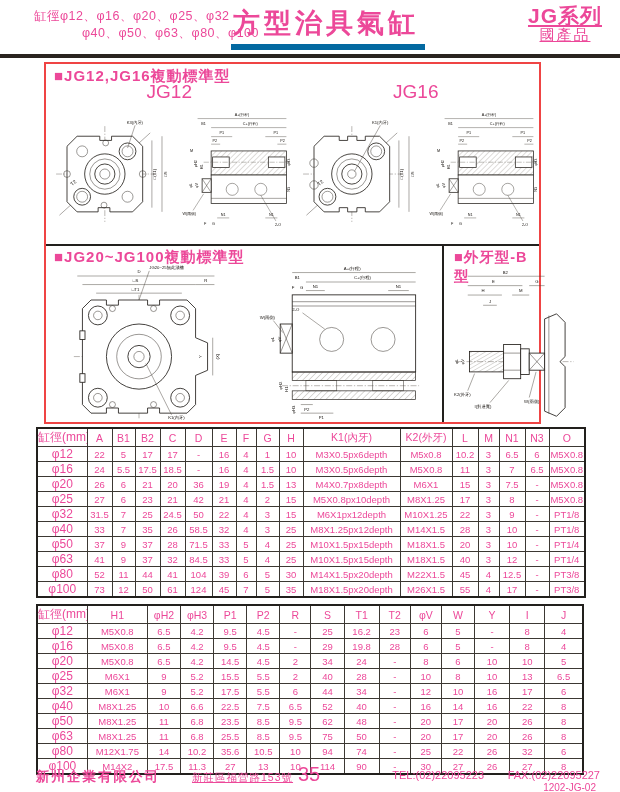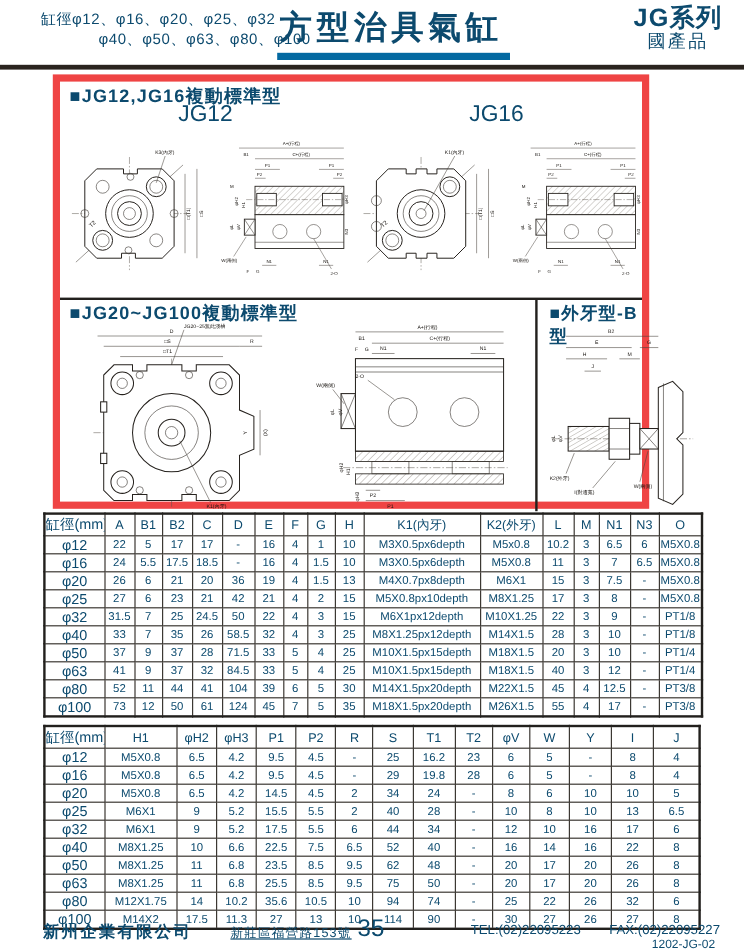--- a/index.html
+++ b/index.html
@@ -1,28 +1,28 @@
 <!DOCTYPE html>
 <html><head>
 <meta charset="utf-8">
 <style>
   html,body{margin:0;padding:0;background:#e8e8e8;}
   .page{position:relative;width:620px;height:792px;background:#fff;margin:0 auto;
-        font-family:"Liberation Sans","DejaVu Sans",sans-serif;color:#0c4a6e;overflow:hidden;}
+        font-family:"Liberation Sans","DejaVu Sans",sans-serif;color:#ec4899;overflow:hidden;}
   
   .hdr-bores{position:absolute;left:34px;top:8px;font-size:12.5px;line-height:17px;letter-spacing:.5px;}
   .hdr-bores .l2{padding-left:48px;}
   .hdr-title{position:absolute;left:231px;top:5px;font-size:27px;font-weight:bold;letter-spacing:4px;
              border-bottom:6px solid #0369a1;padding:0 6px 3px 2px;}
-  .hdr-right{position:absolute;right:18px;top:4px;text-align:center;line-height:1.1;}
+  .hdr-right{position:absolute;right:18px;top:4px;text-align:center;line-height:1.1;text-decoration:underline;}
   .hdr-series{font-size:21px;font-weight:bold;letter-spacing:1px;}
   .hdr-origin{font-size:15px;letter-spacing:2px;}
   .top-rule{position:absolute;top:54px;left:0;width:620px;height:4px;background:#2a241f;}
   
-  .panel{position:absolute;top:62px;left:44px;width:497px;height:362px;border:6px solid #ef4444;box-sizing:border-box;}
+  .panel{position:absolute;top:62px;left:44px;width:497px;height:362px;border:2px solid #ef4444;box-sizing:border-box;}
   .sec{position:absolute;}
   .sec-title{font-size:15px;font-weight:bold;letter-spacing:1px;}
   .sec1{top:0;left:0;right:0;height:180px;}
   .sec1 .sec-title{position:absolute;top:3px;left:8px;}
   .models{position:absolute;top:20px;left:0;right:0;display:flex;}
   .model{width:50%;}
   .model-title{text-align:center;font-size:19px;height:15px;line-height:15px;}
   .views{display:flex;justify-content:center;}
   .div-h{position:absolute;top:180px;left:0;width:100%;height:2px;background:#22201d;}
   .sec2{top:182px;left:0;width:396px;height:176px;}

